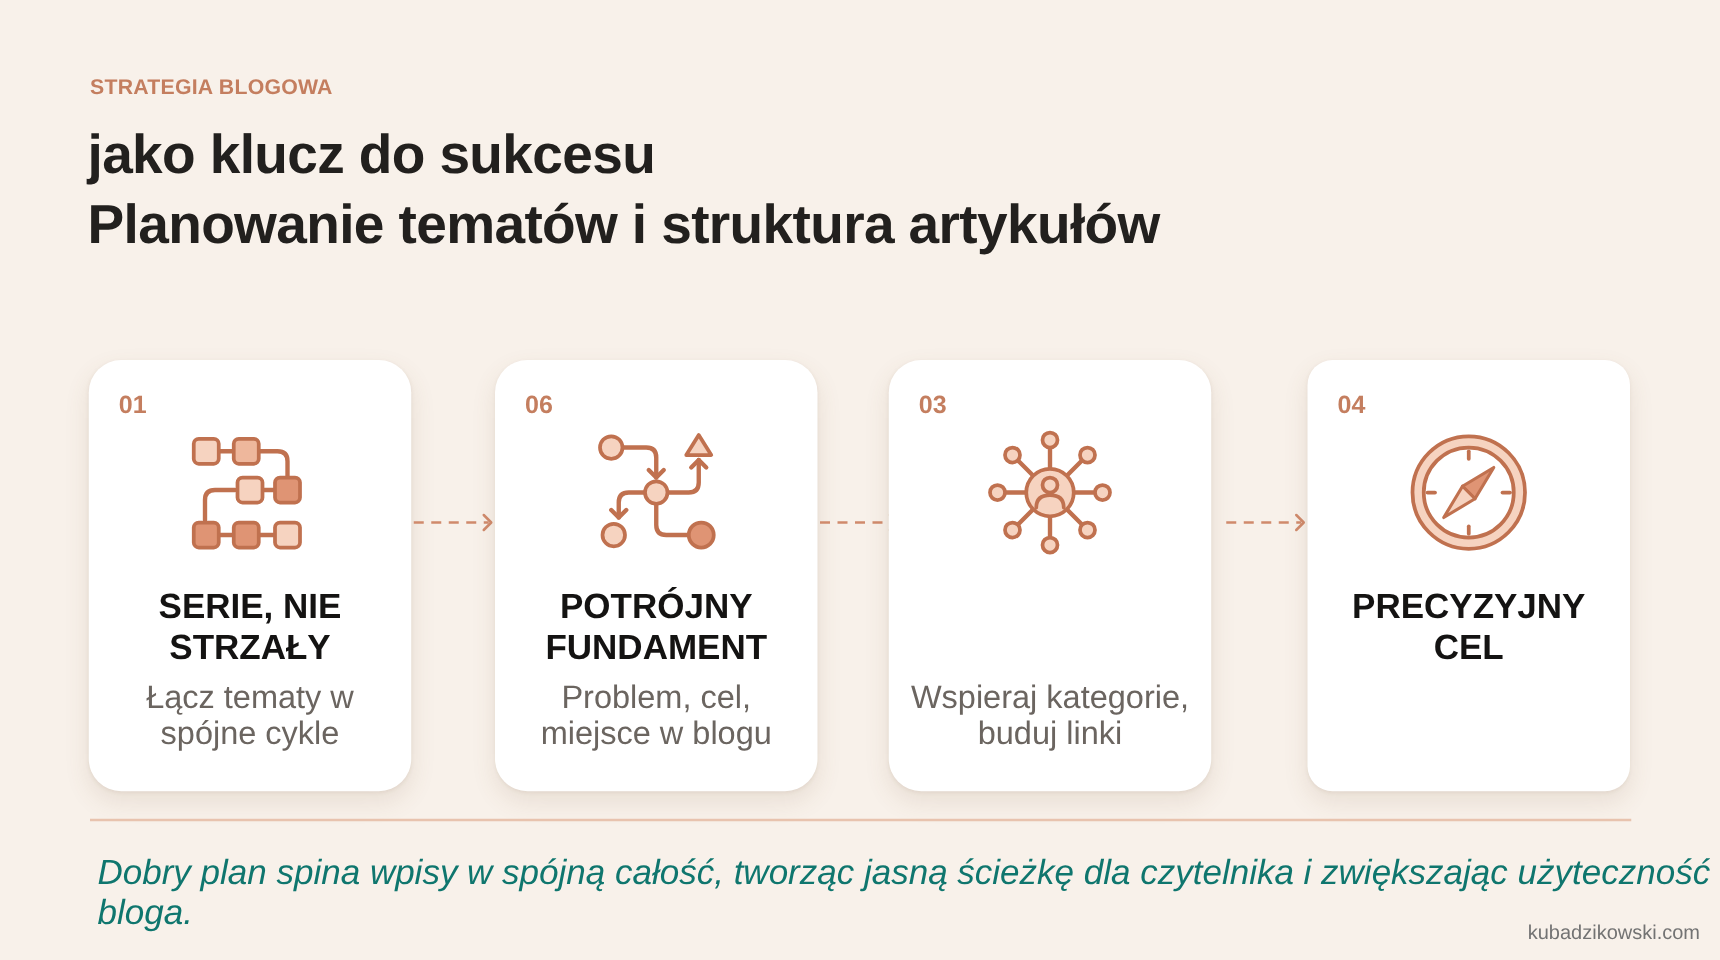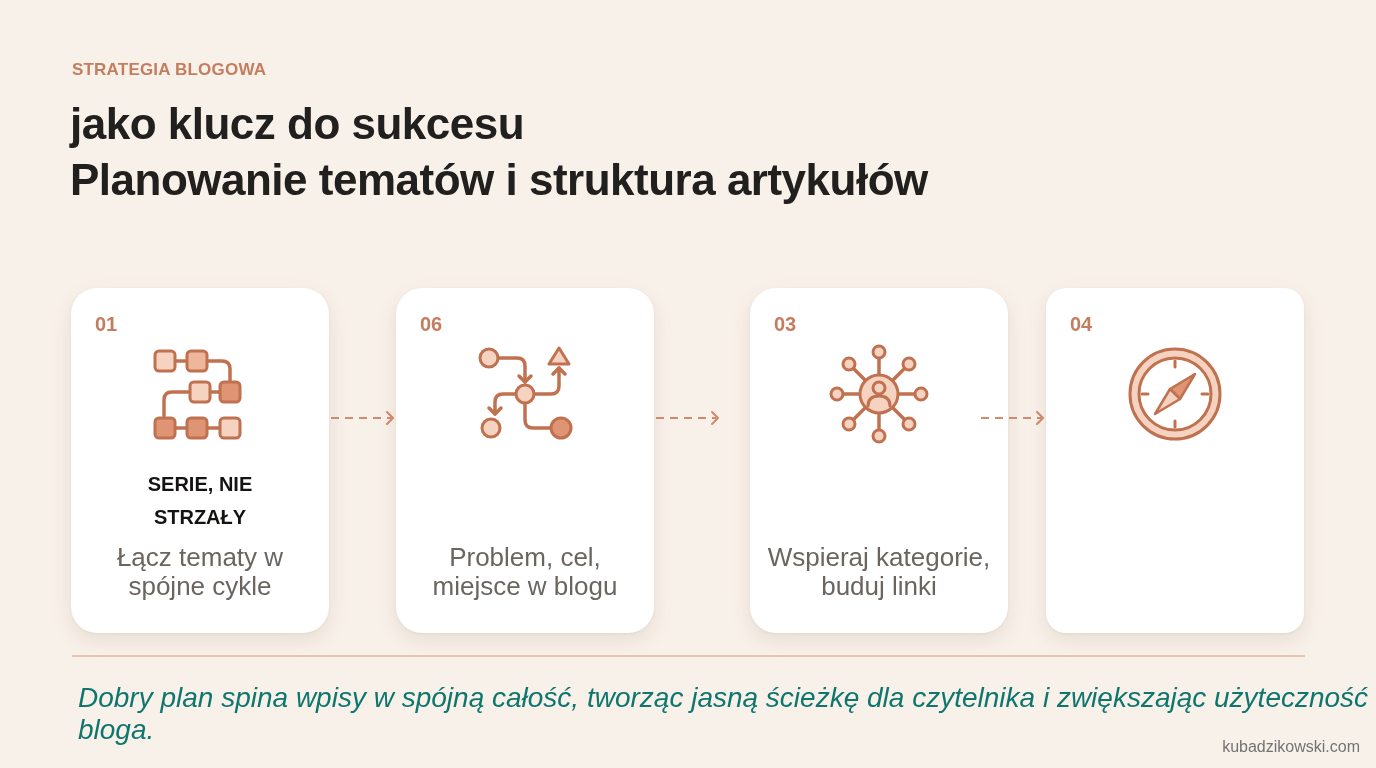--- a/index.html
+++ b/index.html
@@ -29,21 +29,21 @@
   }
   .card .num {
     position: absolute; left: 24px; top: 25px;
     font-size: 20px; font-weight: 700; color: #c47e5f;
   }
   .card .icon {
     position: absolute; left: 79px; top: 56px; width: 100px; height: 100px;
   }
   .card .heading {
     position: absolute; left: 0; right: 0; top: 180px;
-    text-align: center; font-size: 20px; line-height: 33px; font-weight: 700;
+    text-align: center; font-size: 28px; line-height: 33px; font-weight: 700;
     color: #141312; white-space: pre-line;
   }
   .card .desc {
     position: absolute; left: 0; right: 0; top: 255px;
     text-align: center; font-size: 26px; line-height: 29px;
     color: #6b6560; white-space: pre-line;
   }
   .arrow {
     position: absolute; top: 408px; width: 70px; height: 20px;
   }
@@ -114,30 +114,32 @@
       <path d="M50 60 V76 Q50 84 58 84 H76"></path>
     </g>
     <g stroke="#c0714f" stroke-width="3">
       <circle cx="14" cy="14" r="9" fill="#f6d3c0"></circle>
       <circle cx="50" cy="50" r="9" fill="#f6d3c0"></circle>
       <circle cx="16" cy="84" r="9" fill="#f6d3c0"></circle>
       <circle cx="86" cy="84" r="10" fill="#df9474"></circle>
       <path d="M84 4 L94 20 H74 Z" fill="#f6d3c0" stroke-linejoin="round"></path>
     </g>
   </svg>
+  <div class="heading">POTRÓJNY
+FUNDAMENT</div>
   <div class="desc">Problem, cel,
 miejsce w blogu</div>
 </div>
 
 <svg class="arrow" viewBox="0 0 70 20" style="left:654px;">
   <path d="M2 10 H62" stroke="#d08a6c" stroke-width="2" stroke-dasharray="8 6" fill="none"></path>
   <path d="M58 4 L64 10 L58 16" stroke="#d08a6c" stroke-width="2" fill="none" stroke-linecap="round" stroke-linejoin="round"></path>
 </svg>
 
-<div class="card" style="left:750px;">
+<div class="card" style="left:711px;">
   <div class="num">03</div>
   <svg class="icon" viewBox="0 0 100 100">
     <g stroke="#c0714f" stroke-width="3.5" stroke-linecap="round">
       <line x1="50" y1="12" x2="50" y2="32"></line>
       <line x1="50" y1="68" x2="50" y2="88"></line>
       <line x1="12" y1="50" x2="32" y2="50"></line>
       <line x1="68" y1="50" x2="88" y2="50"></line>
       <line x1="23" y1="23" x2="37" y2="37"></line>
       <line x1="77" y1="23" x2="63" y2="37"></line>
       <line x1="23" y1="77" x2="37" y2="63"></line>
@@ -175,17 +177,19 @@
     <circle cx="50" cy="50" r="36" fill="#ffffff" stroke="#c0714f" stroke-width="3"></circle>
     <g stroke="#c0714f" stroke-width="3" stroke-linecap="round">
       <line x1="50" y1="17" x2="50" y2="23"></line>
       <line x1="50" y1="77" x2="50" y2="83"></line>
       <line x1="17" y1="50" x2="23" y2="50"></line>
       <line x1="77" y1="50" x2="83" y2="50"></line>
     </g>
     <path d="M70 30 L55 55 L45 45 Z" fill="#df9474" stroke="#c0714f" stroke-width="2.5" stroke-linejoin="round"></path>
     <path d="M30 70 L45 45 L55 55 Z" fill="#f6d3c0" stroke="#c0714f" stroke-width="2.5" stroke-linejoin="round"></path>
   </svg>
+  <div class="heading">PRECYZYJNY
+CEL</div>
 </div>
 
 <div class="divider"></div>
 <div class="tagline">Dobry plan spina wpisy w spójną całość, tworząc jasną ścieżkę dla czytelnika i zwiększając użyteczność bloga.</div>
 <div class="footer">kubadzikowski.com</div>
 
 </body></html>

